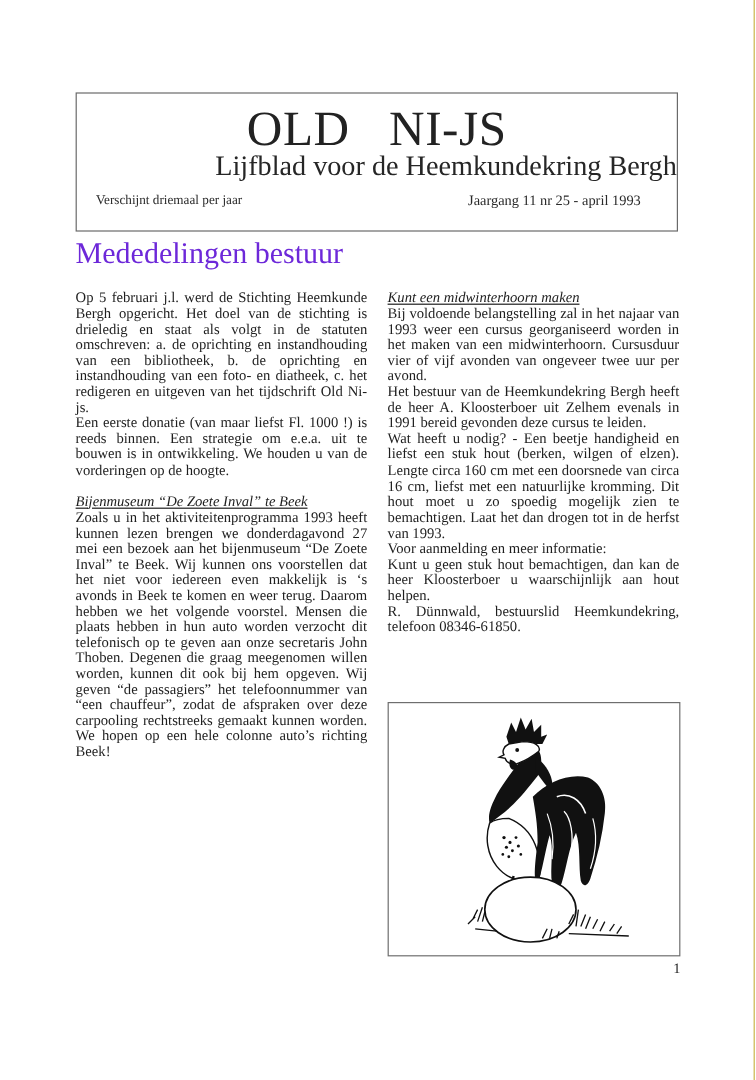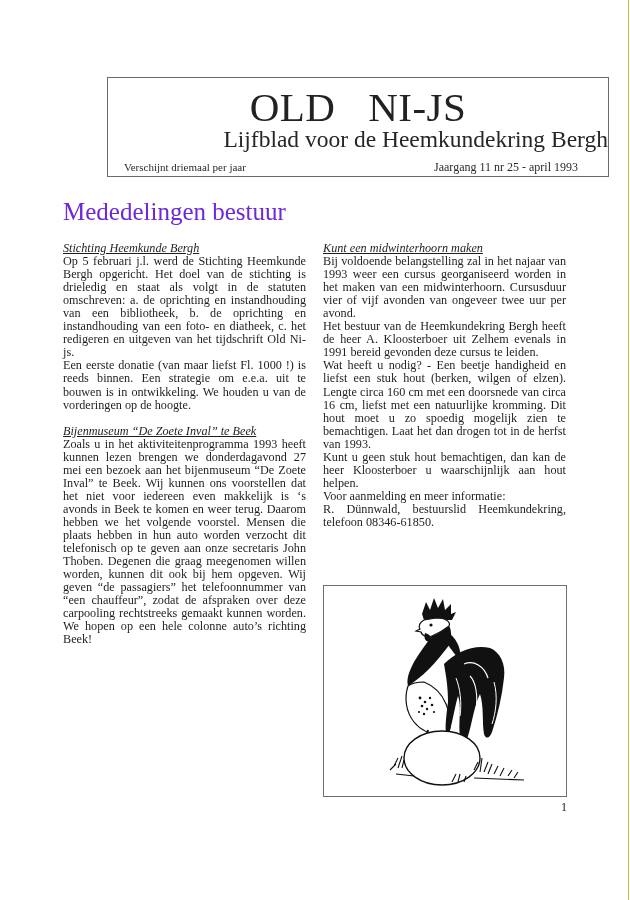--- a/index.html
+++ b/index.html
@@ -21,24 +21,23 @@
       right: 1px;
       width: 1px;
       height: 900px;
       background: #c9b64a;
     }
     .masthead {
       position: absolute;
       left: 63px;
       top: 77px;
       width: 502px;
-      height: 100px;
+      height: 116px;
       border: 1.5px solid #6a6a6a;
       box-sizing: border-box;
-      margin-left: 44px;
     }
     .masthead-title {
       position: absolute;
       left: 0;
       right: 0;
       top: 8px;
       text-align: center;
       font-size: 41px;
       line-height: 42px;
       letter-spacing: 0.5px;
@@ -144,39 +143,38 @@
   <div class="masthead-title">OLD NI-JS</div>
   <div class="masthead-subtitle">Lijfblad voor de Heemkundekring Bergh</div>
   <div class="masthead-left">Verschijnt driemaal per jaar</div>
   <div class="masthead-right">Jaargang 11 nr 25 - april 1993</div>
 </header>
 
 <h1 class="page-heading">Mededelingen bestuur</h1>
 
 <div class="col col-left">
   <article>
-    <h2 class="section-title">Stichting Heemkunde Bergh</h2>
     <p class="para">Op 5 februari j.l. werd de Stichting Heem­kunde Bergh opgericht. Het doel van de stichting is drieledig en staat als volgt in de statuten omschreven: a. de oprichting en instandhouding van een bibliotheek, b. de oprichting en instandhouding van een foto- en diatheek, c. het redigeren en uitgeven van het tijdschrift Old Ni-js.</p>
     <p class="para">Een eerste donatie (van maar liefst Fl. 1000 !) is reeds binnen. Een strategie om e.e.a. uit te bouwen is in ontwikkeling. We houden u van de vorderingen op de hoogte.</p>
   </article>
   <div class="gap"></div>
   <article>
     <h2 class="section-title">Bijenmuseum “De Zoete Inval” te Beek</h2>
     <p class="para">Zoals u in het aktiviteitenprogramma 1993 heeft kunnen lezen brengen we donderdag­avond 27 mei een bezoek aan het bijenmuseum “De Zoete Inval” te Beek. Wij kunnen ons voorstellen dat het niet voor iedereen even makkelijk is ‘s avonds in Beek te komen en weer terug. Daarom hebben we het volgende voorstel. Mensen die plaats hebben in hun auto worden verzocht dit telefonisch op te geven aan onze secretaris John Thoben. Dege­nen die graag meegenomen willen worden, kunnen dit ook bij hem opgeven. Wij geven “de passagiers” het telefoonnummer van “een chauffeur”, zodat de afspraken over deze carpooling rechtstreeks gemaakt kunnen wor­den. We hopen op een hele colonne auto’s richting Beek!</p>
   </article>
 </div>
 
 <div class="col col-right">
   <article>
     <h2 class="section-title">Kunt een midwinterhoorn maken</h2>
     <p class="para">Bij voldoende belangstelling zal in het najaar van 1993 weer een cursus georganiseerd wor­den in het maken van een midwinterhoorn. Cursusduur vier of vijf avonden van ongeveer twee uur per avond.</p>
     <p class="para">Het bestuur van de Heemkundekring Bergh heeft de heer A. Kloosterboer uit Zelhem evenals in 1991 bereid gevonden deze cursus te leiden.</p>
     <p class="para">Wat heeft u nodig? - Een beetje handigheid en liefst een stuk hout (berken, wilgen of elzen). Lengte circa 160 cm met een doorsnede van circa 16 cm, liefst met een natuurlijke krom­ming. Dit hout moet u zo spoedig mogelijk zien te bemachtigen. Laat het dan drogen tot in de herfst van 1993.</p>
+    <p class="para">Voor aanmelding en meer informatie:</p>
     <p class="para">Kunt u geen stuk hout bemachtigen, dan kan de heer Kloosterboer u waarschijnlijk aan hout helpen.</p>
-    <p class="para">Voor aanmelding en meer informatie:</p>
     <p class="para">R. Dünnwald, bestuurslid Heemkundekring, telefoon 08346-61850.</p>
   </article>
 </div>
 
 <figure class="illustration" style="margin:0;">
   <svg viewBox="0 0 241 209" xmlns="http://www.w3.org/2000/svg">
 
     <path d="M98 28 L102 16 L106 24 L110 12 L114 22 L119 13 L121 24 L127 18 L127 28 L132 26 L128 34 L100 34 Z" fill="#111"></path>
 
     <path d="M100 34 C96 36 94 40 96 43 L92 45 L97 46 C98 50 104 52 108 50 C113 48 120 44 125 40 C127 36 122 32 112 32 Z" fill="#fff" stroke="#111" stroke-width="1.2"></path>

